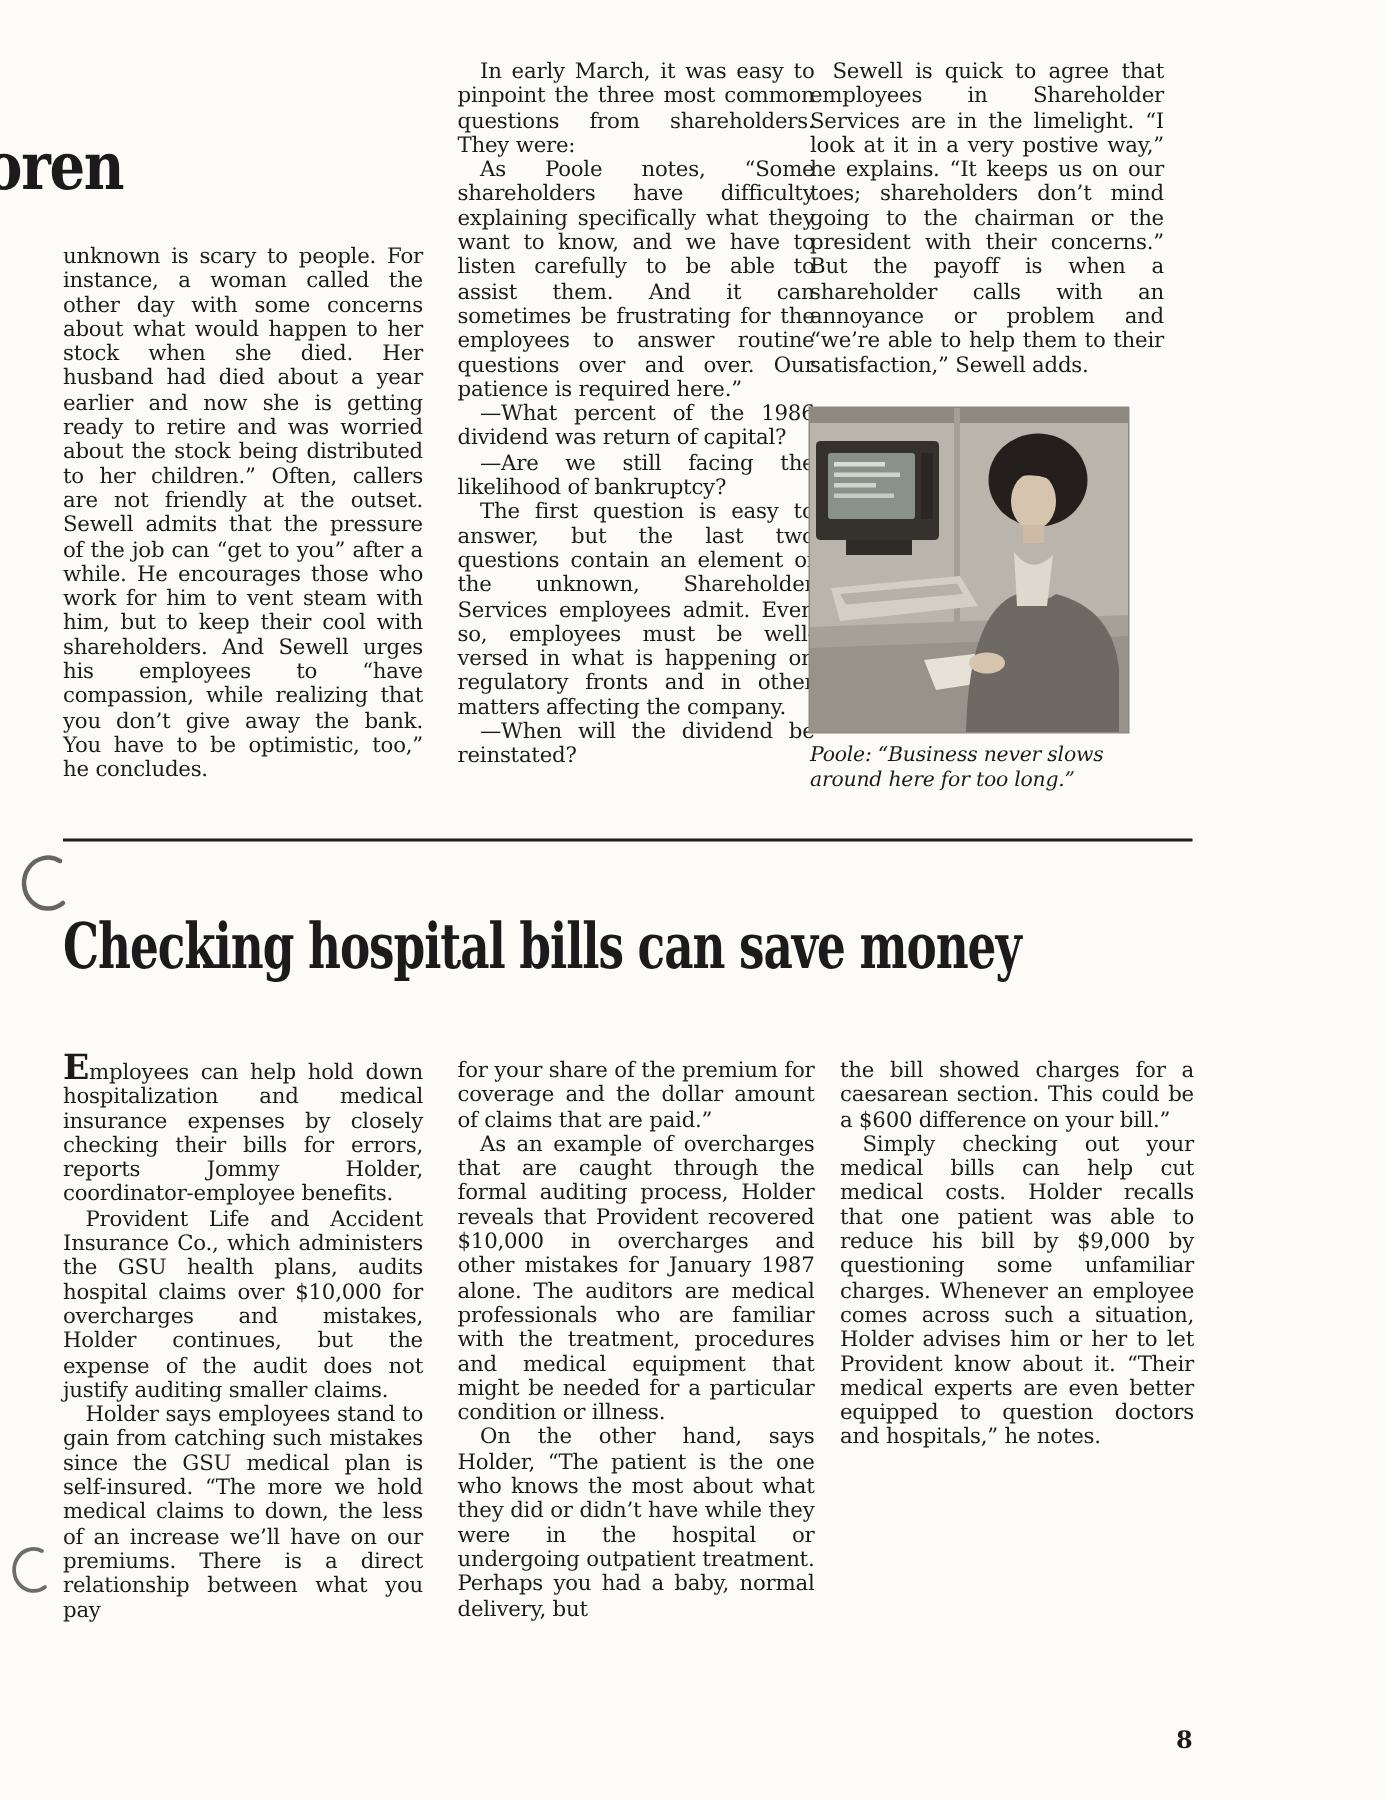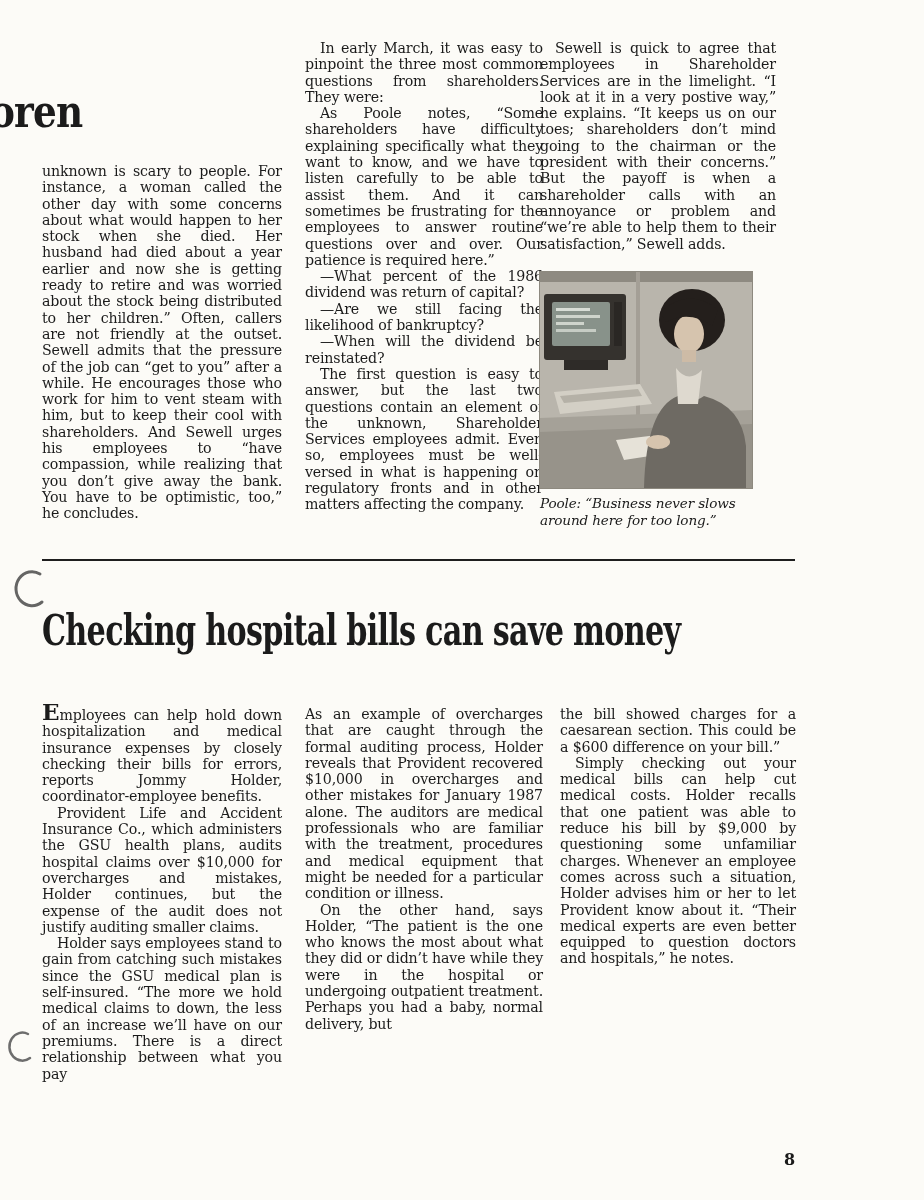--- a/index.html
+++ b/index.html
@@ -69,22 +69,22 @@
   <section>
     <div class="col cont a1c1">
         <p>unknown is scary to people. For instance, a woman called the other day with some concerns about what would happen to her stock when she died. Her husband had died about a year earlier and now she is getting ready to retire and was worried about the stock being distributed to her children.” Often, callers are not friendly at the outset. Sewell admits that the pressure of the job can “get to you” after a while. He encourages those who work for him to vent steam with him, but to keep their cool with shareholders. And Sewell urges his employees to “have compassion, while realizing that you don’t give away the bank. You have to be optimistic, too,” he concludes.</p>
       </div>
 
     <div class="col a1c2">
         <p>In early March, it was easy to pinpoint the three most common questions from shareholders. They were:</p>
         <p>As Poole notes, “Some shareholders have difficulty explaining specifically what they want to know, and we have to listen carefully to be able to assist them. And it can sometimes be frustrating for the employees to answer routine questions over and over. Our patience is required here.”</p>
         <p>—What percent of the 1986 dividend was return of capital?</p>
         <p>—Are we still facing the likelihood of bankruptcy?</p>
+        <p>The first question is easy to answer, but the last two questions contain an element of the unknown, Shareholder Services employees admit. Even so, employees must be well-versed in what is happening on regulatory fronts and in other matters affecting the company.</p>
         <p>—When will the dividend be reinstated?</p>
-        <p>The first question is easy to answer, but the last two questions contain an element of the unknown, Shareholder Services employees admit. Even so, employees must be well-versed in what is happening on regulatory fronts and in other matters affecting the company.</p>
       </div>
 
     <div class="col a1c3">
       <div class="cont">
           <p>Sewell is quick to agree that employees in Shareholder Services are in the limelight. “I look at it in a very postive way,” he explains. “It keeps us on our toes; shareholders don’t mind going to the chairman or the president with their concerns.” But the payoff is when a shareholder calls with an annoyance or problem and “we’re able to help them to their satisfaction,” Sewell adds.</p>
         </div>
 
       <figure class="figure">
         <svg class="photo" viewBox="0 0 212 216" xmlns="http://www.w3.org/2000/svg" role="img">
           <rect width="212" height="216" fill="#b9b5ac"></rect>
@@ -125,20 +125,21 @@
   <section>
     <h1 class="headline2"><span class="condense">Checking hospital bills can save money</span></h1>
 
     <div class="col lead a2c1">
         <p>Employees can help hold down hospitalization and medical insurance expenses by closely checking their bills for errors, reports Jommy Holder, coordinator-employee benefits.</p>
         <p>Provident Life and Accident Insurance Co., which administers the GSU health plans, audits hospital claims over $10,000 for overcharges and mistakes, Holder continues, but the expense of the audit does not justify auditing smaller claims.</p>
         <p>Holder says employees stand to gain from catching such mistakes since the GSU medical plan is self-insured. “The more we hold medical claims to down, the less of an increase we’ll have on our premiums. There is a direct relationship between what you pay</p>
       </div>
 
     <div class="col cont a2c2">
+        <p>for your share of the premium for coverage and the dollar amount of claims that are paid.”</p>
         <p>As an example of overcharges that are caught through the formal auditing process, Holder reveals that Provident recovered $10,000 in overcharges and other mistakes for January 1987 alone. The auditors are medical professionals who are familiar with the treatment, procedures and medical equipment that might be needed for a particular condition or illness.</p>
         <p>On the other hand, says Holder, “The patient is the one who knows the most about what they did or didn’t have while they were in the hospital or undergoing outpatient treatment. Perhaps you had a baby, normal delivery, but</p>
       </div>
 
     <div class="col cont a2c3">
         <p>the bill showed charges for a caesarean section. This could be a $600 difference on your bill.”</p>
         <p>Simply checking out your medical bills can help cut medical costs. Holder recalls that one patient was able to reduce his bill by $9,000 by questioning some unfamiliar charges. Whenever an employee comes across such a situation, Holder advises him or her to let Provident know about it. “Their medical experts are even better equipped to question doctors and hospitals,” he notes.</p>
       </div>
   </section>
 

